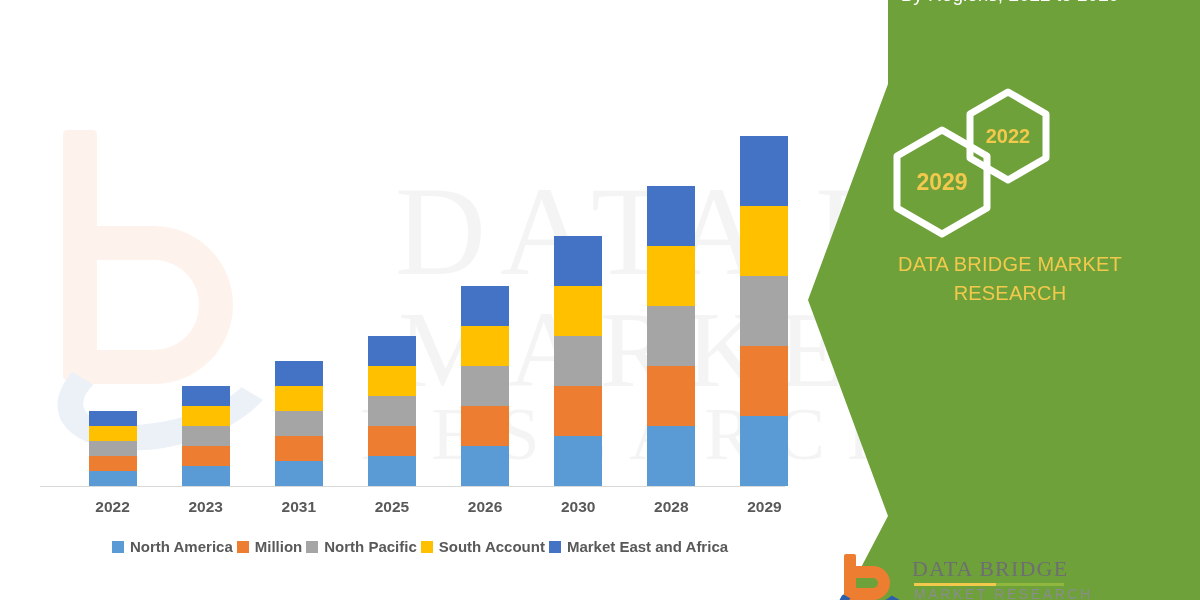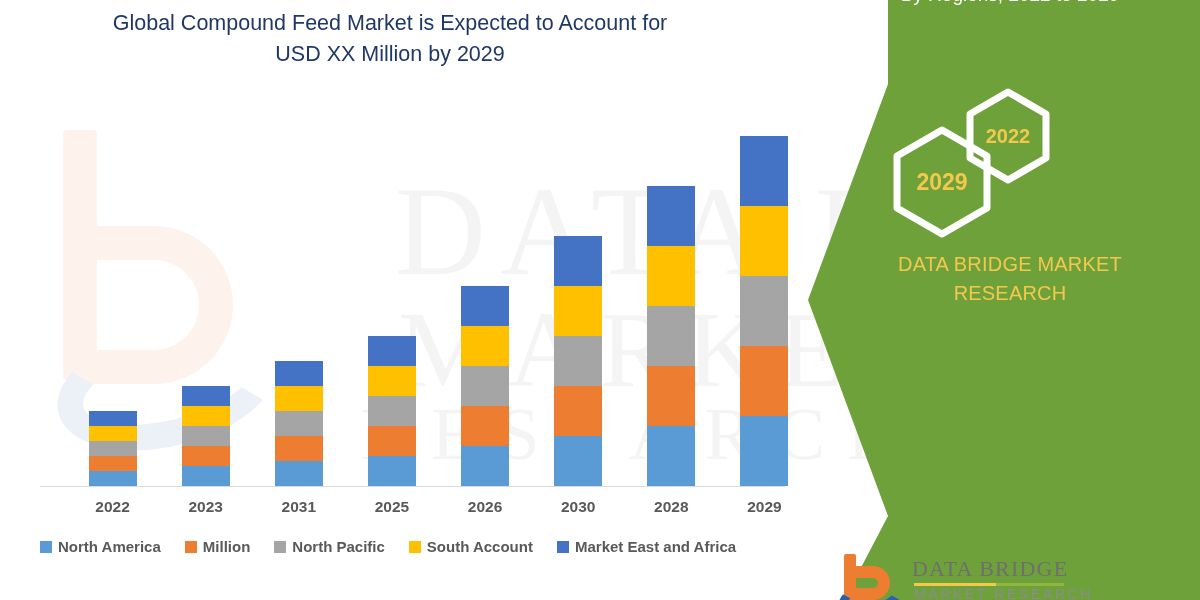--- a/index.html
+++ b/index.html
@@ -133,22 +133,23 @@
     color: #595959;
     font-family: "Liberation Sans", sans-serif;
   }
 
   
   .legend {
     position: absolute;
     left: 40px; top: 538px;
     width: 760px;
     display: flex;
+    justify-content: center;
     align-items: center;
-    gap: 24px;
+    gap: 4px;
   }
   .legend-item {
     display: flex;
     align-items: center;
     gap: 6px;
     font-size: 15px;
     font-weight: bold;
     color: #595959;
     white-space: nowrap;
   }
@@ -279,24 +280,20 @@
     <div class="bowl"></div>
     <div class="swoosh"></div>
   </div>
 
   <div class="watermark">
     <div class="wm-line wm1">DATA BRIDGE</div>
     <div class="wm-line wm2">MARKET</div>
     <div class="wm-line wm3">RESEARCH</div>
   </div>
 
-  <div class="title-block">
-    <div>Global Compound Feed Market is Expected to Account for</div>
-    <div>USD XX Million by 2029</div>
-  </div>
 
   <div class="plot">
     <div class="bars" id="bars">
         <div class="bar-group" style="left: 48.5625px;">
           <div class="seg" title="North America 2022: 15" style="height: 15px; background: rgb(91, 155, 213);"></div>
           <div class="seg" title="Europe 2022: 15" style="height: 15px; background: rgb(237, 125, 49);"></div>
           <div class="seg" title="Asia Pacific 2022: 15" style="height: 15px; background: rgb(165, 165, 165);"></div>
           <div class="seg" title="South America 2022: 15" style="height: 15px; background: rgb(255, 192, 0);"></div>
           <div class="seg" title="Middle East and Africa 2022: 15" style="height: 15px; background: rgb(68, 114, 196);"></div>
         </div>

